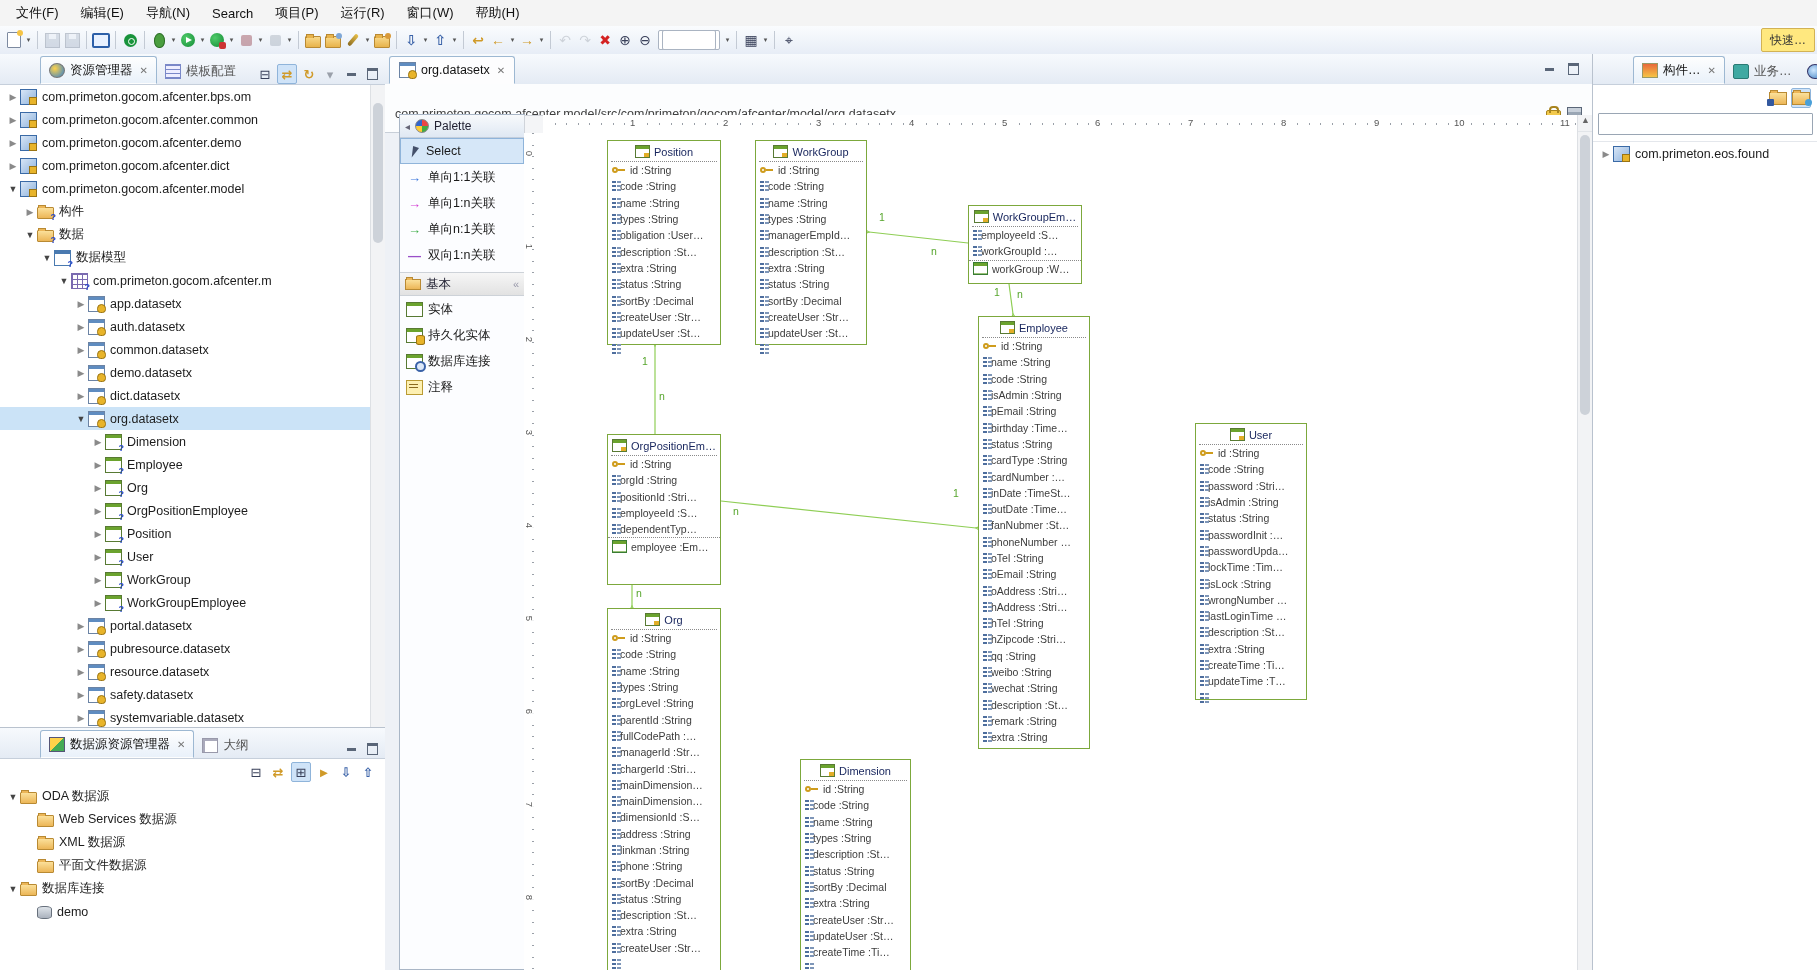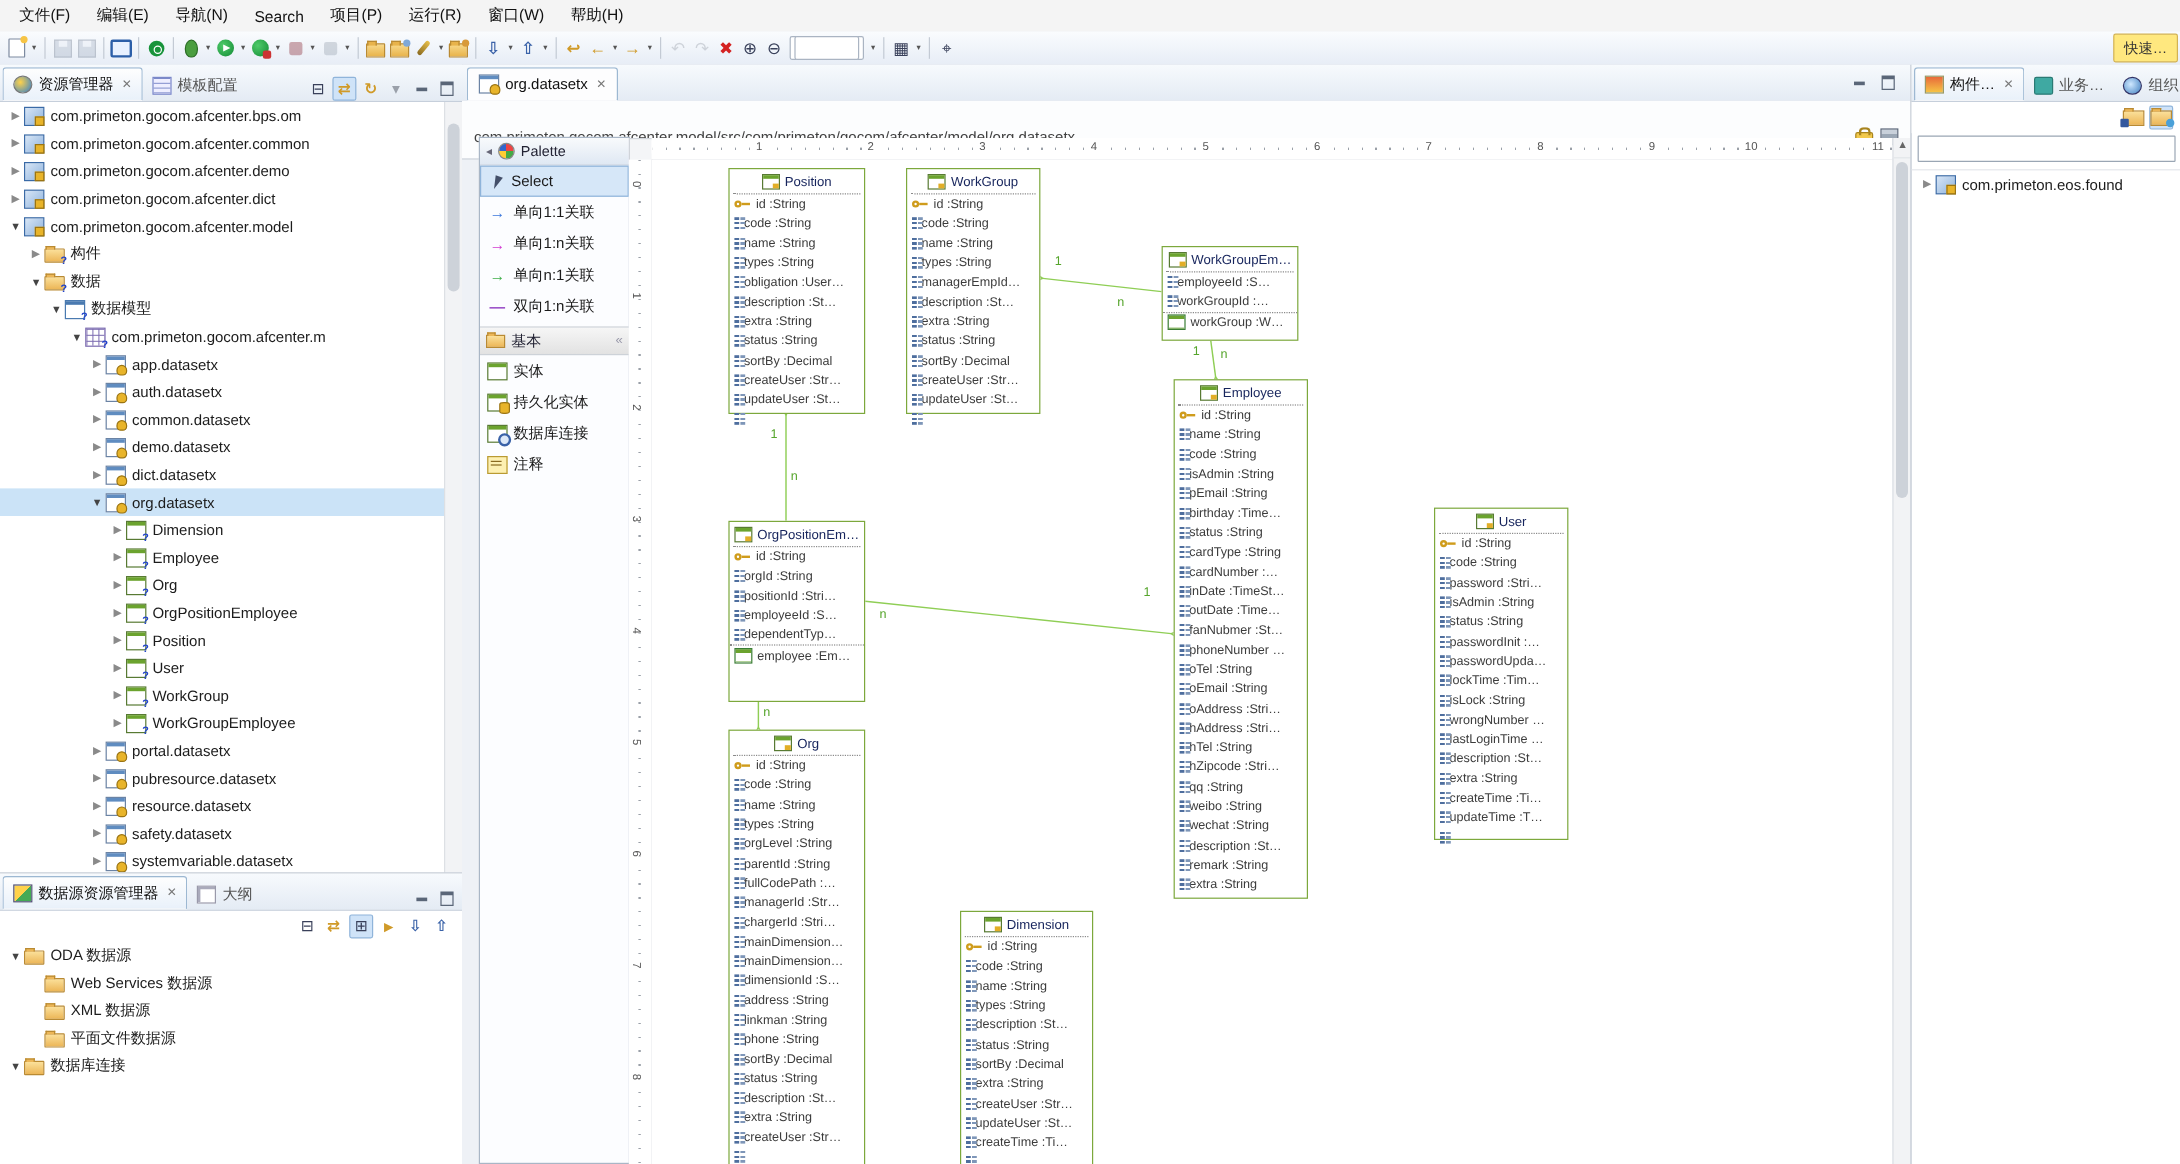--- a/index.html
+++ b/index.html
@@ -44,21 +44,21 @@
   .gray{color:#9aa0aa;}
   .blue{color:#3a62a8;font-weight:bold;}
   .red{color:#d42222;font-weight:bold;}
   .dark{color:#39405a;}
   .tk-combo{width:52px;height:18px;background:#fff;border:1px solid #aab4c2;border-radius:2px;margin:0 3px;display:flex;align-items:center;justify-content:flex-end;}
   #quickaccess{margin-left:auto;margin-right:2px;height:22px;padding:0 8px;background:#ffe87f;border:1px solid #d2b254;border-radius:2px;
                display:flex;align-items:center;font-size:12px;color:#333;flex:none;}
   
   .viewtabs{height:30px;background:linear-gradient(#f7fafd,#e4ebf4);border-bottom:1px solid #c6cfdb;display:flex;align-items:flex-end;padding-left:2px;position:relative;}
   .vtab{height:26px;display:flex;align-items:center;gap:5px;padding:0 8px;font-size:12.5px;color:#555;border-radius:3px 3px 0 0;white-space:nowrap;}
-  .vtab.active{background:linear-gradient(#fefefe,#e9f1fa);border:1px solid #9db8d2;border-bottom:1px solid #fdfdfd;color:#111;}
+  .vtab.active{background:linear-gradient(#fefefe,#e9f1fa);border:1px solid #9db8d2;border-bottom:1px solid #fdfdfd;color:#111;margin-left:38px;}
   .vclose{font-size:10px;color:#777;margin-left:2px;}
   .vtoolbar{margin-left:auto;display:flex;align-items:center;gap:3px;padding-right:4px;}
   .vtbi{width:18px;height:18px;display:flex;align-items:center;justify-content:center;font-size:13px;border-radius:2px;}
   .vtbi.hl{background:#cfe3f8;border:1px solid #8fb4da;}
   .btn-min .bar{width:9px;height:3px;background:#5a6678;border:0;}
   .btn-max .box{width:9px;height:8px;border:1.5px solid #5a6678;border-top-width:3px;}
   
   .trow{height:23px;display:flex;align-items:center;white-space:nowrap;overflow:hidden;}
   .trow.selected{background:#cbe3f7;}
   .exp{width:14px;text-align:center;font-size:9px;color:#8a8a8a;flex:none;}
@@ -536,20 +536,25 @@
         <div class="trow" style="padding-left: 23px;">
           <span class="exp"></span>
           <span class="ti ti-folder"></span>
           <span class="tlabel">平面文件数据源</span>
         </div>
         <div class="trow" style="padding-left: 6px;">
           <span class="exp open">▼</span>
           <span class="ti ti-folder"></span>
           <span class="tlabel">数据库连接</span>
         </div>
+        <div class="trow" style="padding-left: 23px;">
+          <span class="exp"></span>
+          <span class="ti ti-db"></span>
+          <span class="tlabel">demo</span>
+        </div>
       </div>
   </div>
 
   <div id="editor">
     <div id="etabbar">
       <div id="etab">
         <span class="ti ti-dataset"></span>
         <span>org.datasetx</span>
         <span class="vclose">✕</span>
       </div>

